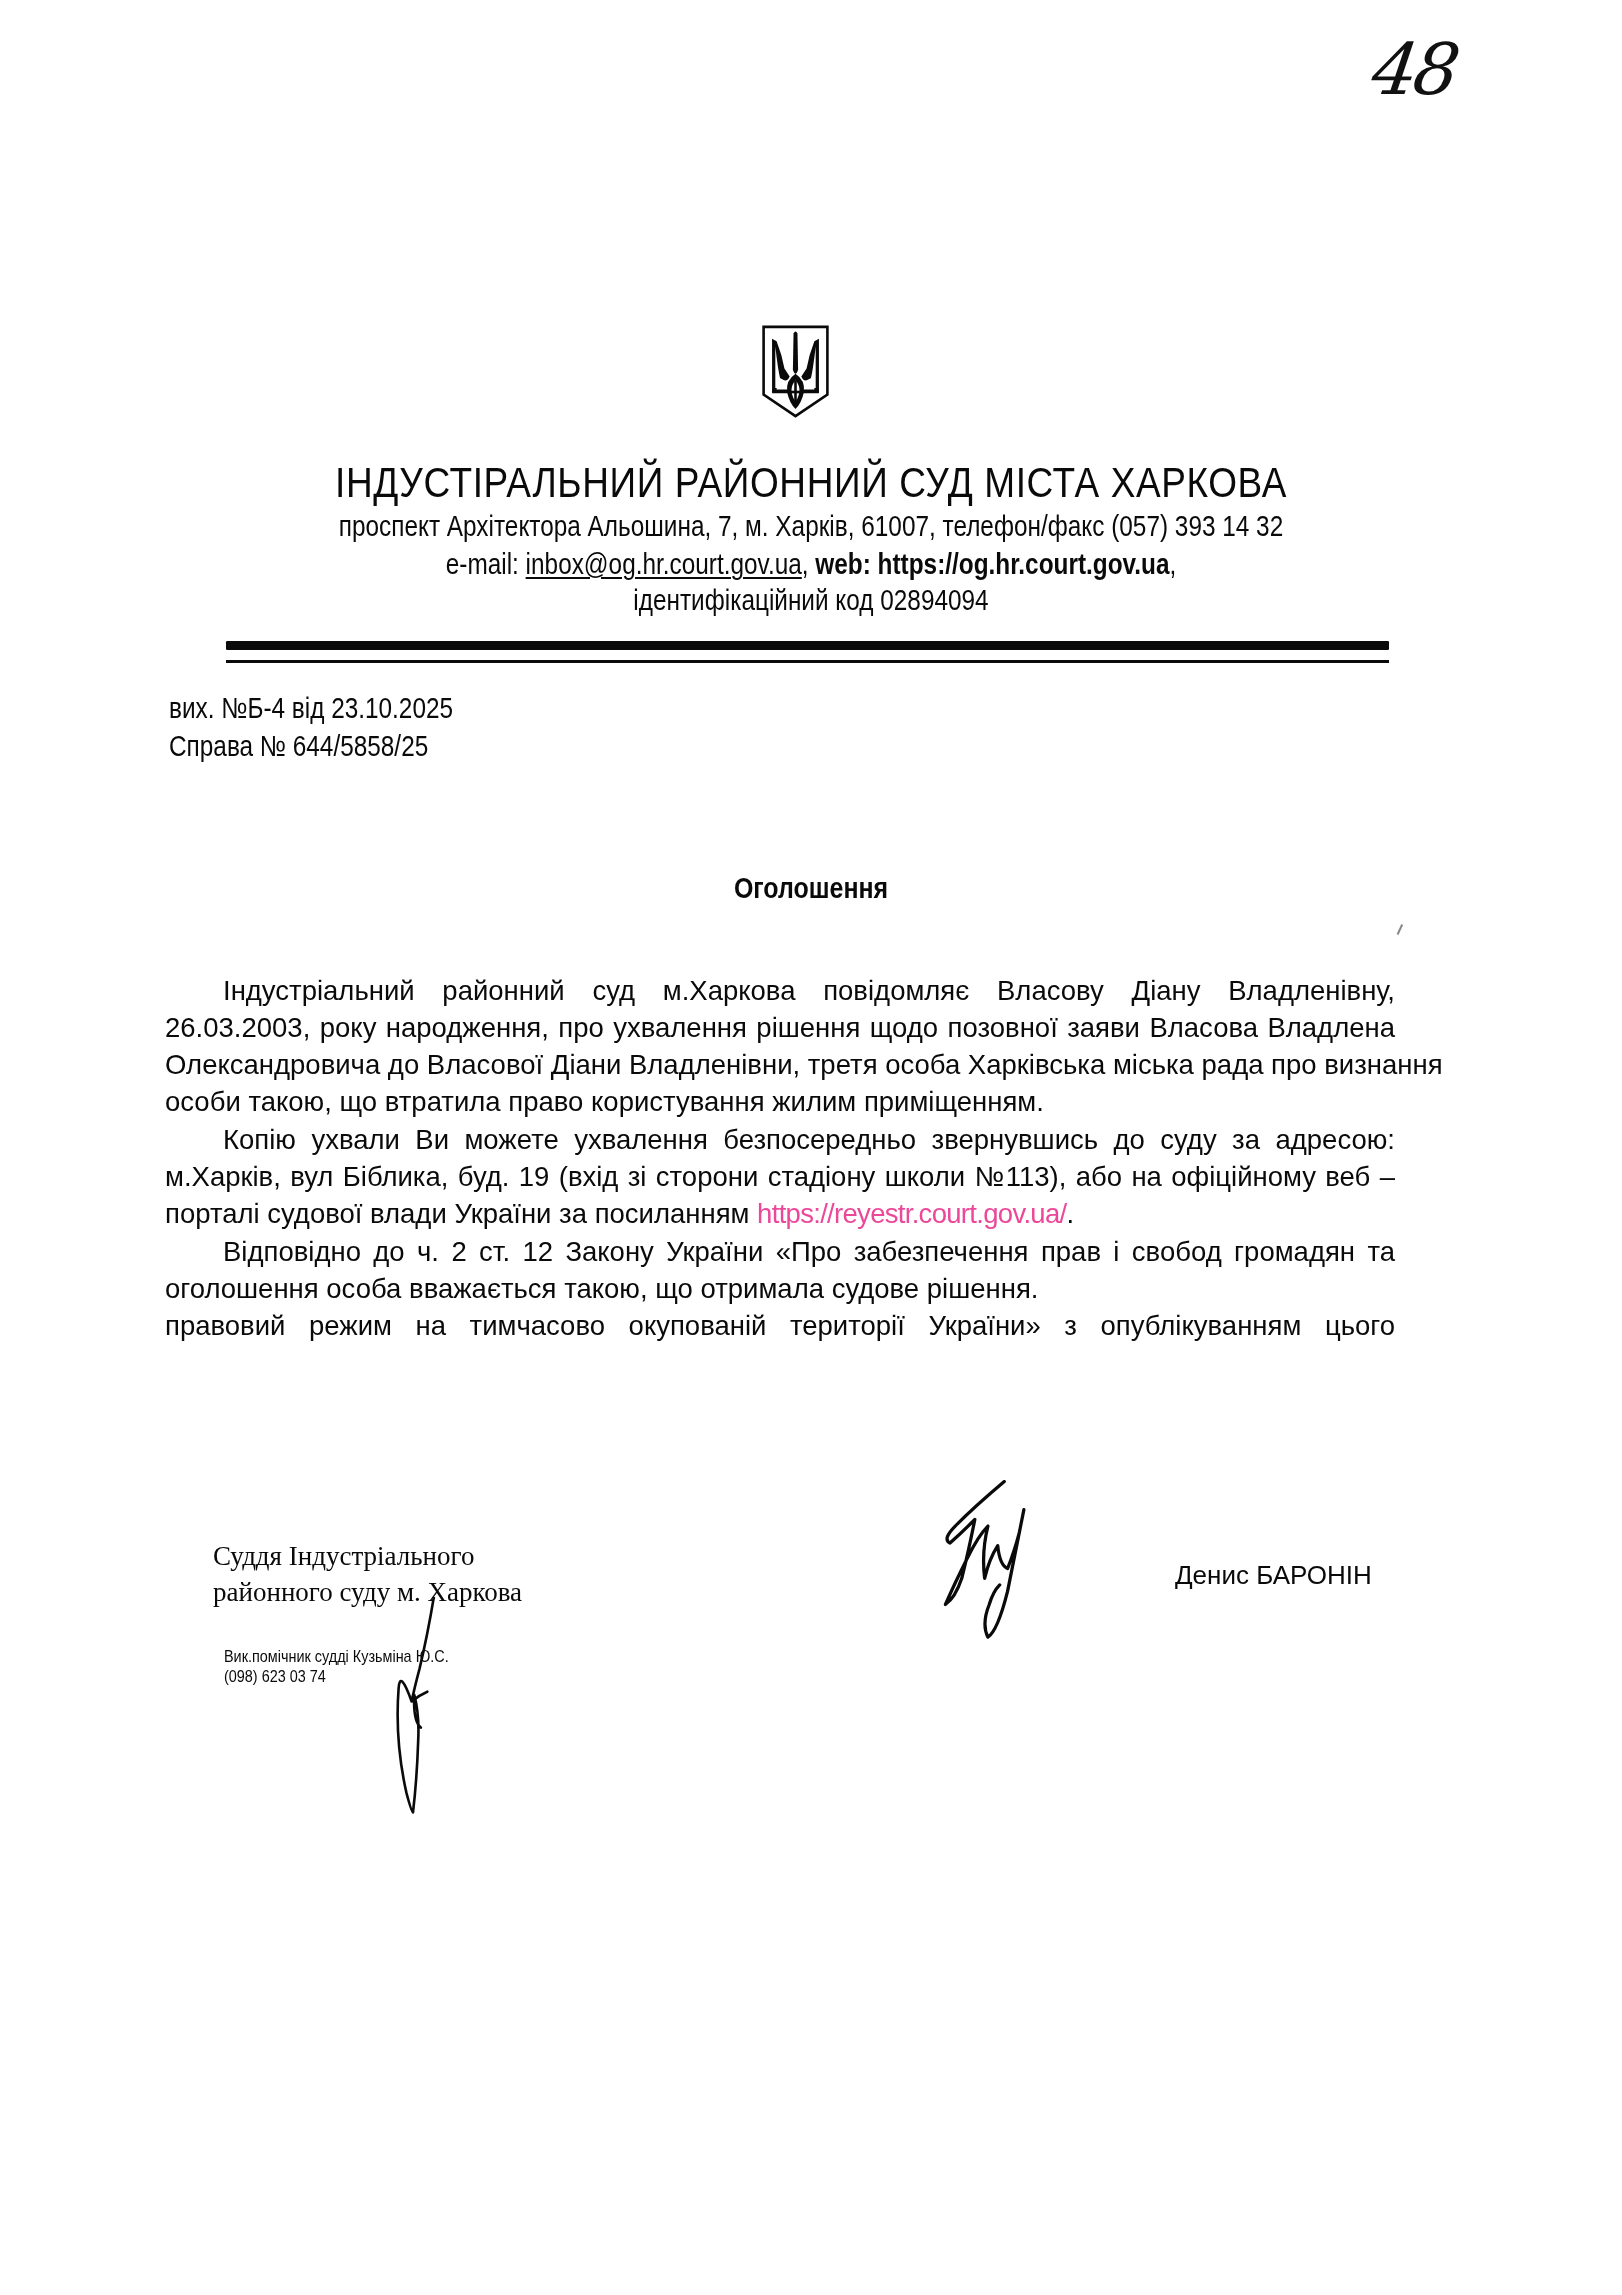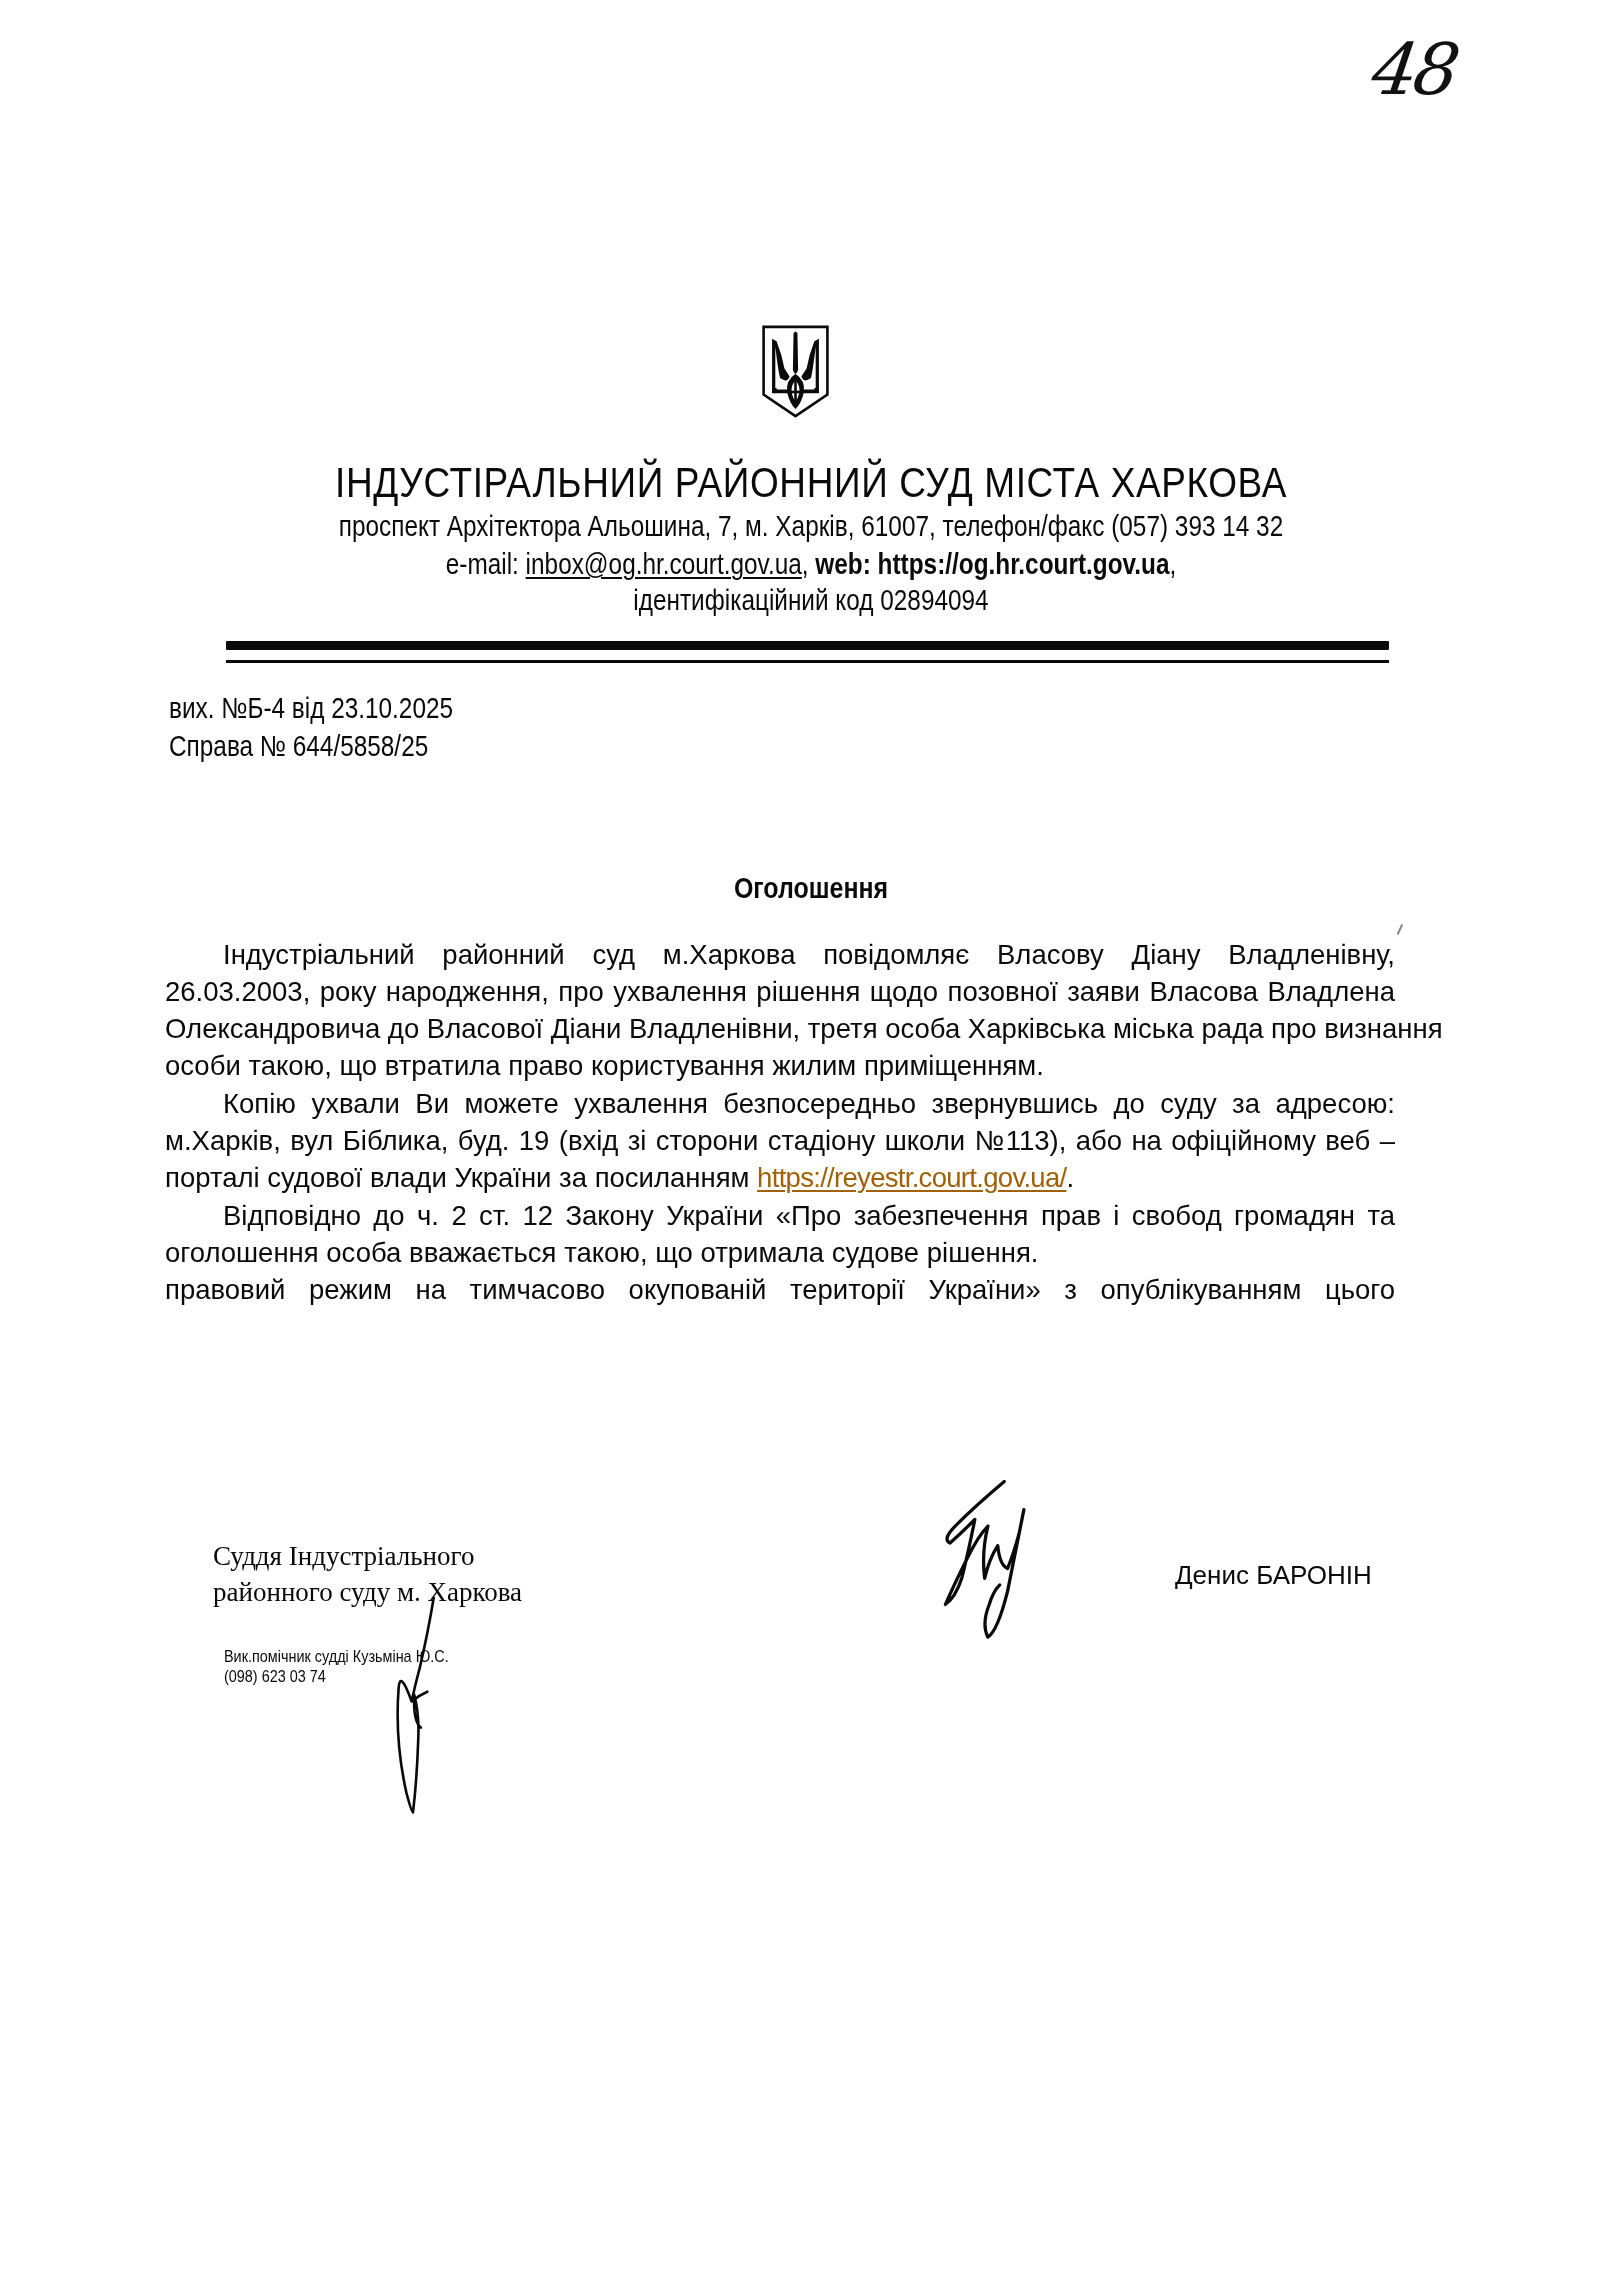--- a/index.html
+++ b/index.html
@@ -130,32 +130,31 @@
     .body-line {
       display: block;
       white-space: nowrap;
       text-align: justify;
       text-align-last: justify;
       transform-origin: left top;
     }
     .body-line.last {
       text-align-last: left;
     }
-    .body-line.indent { padding-left: 58px; }
+    .body-line.indent { padding-left: 58px; margin-top: 36px; }
 
     .para1 { top: 936px; }
     .para2 { top: 1085px; }
     .para3 { top: 1197px; }
 
     .link-text {
-      text-decoration: underline;
       text-decoration-thickness: 2px;
       text-underline-offset: 3.3px;
       letter-spacing: -0.7px;
-      color: #a16207;
+      color: #ec4899;
     }
 
     
     .sig-left {
       left: 213px;
       font-family: "Liberation Serif", "DejaVu Serif", serif;
       font-size: 27px;
       line-height: 37px;
       white-space: nowrap;
     }

